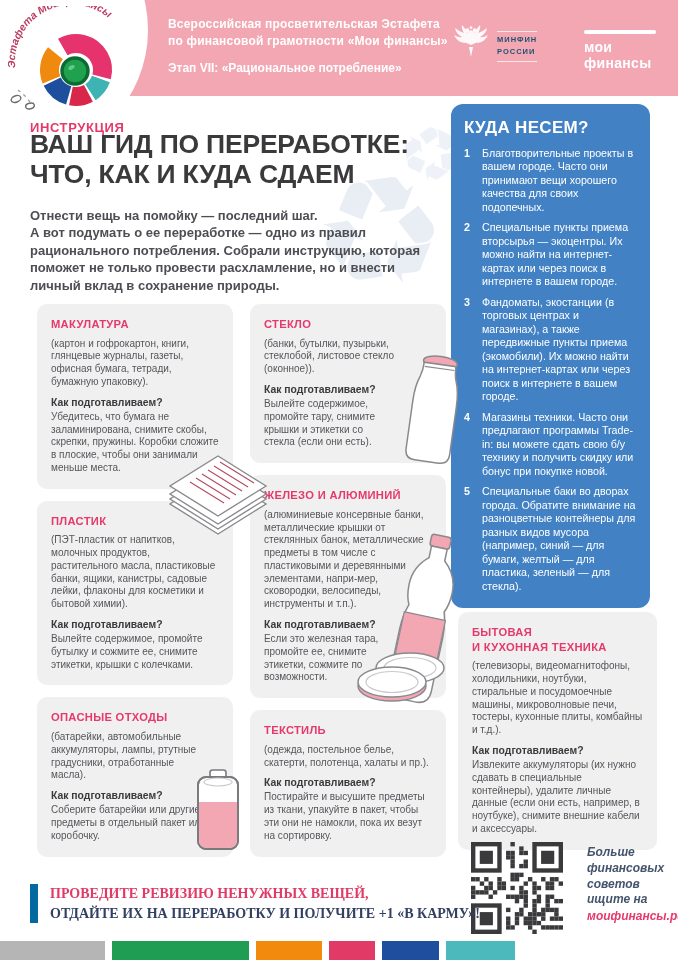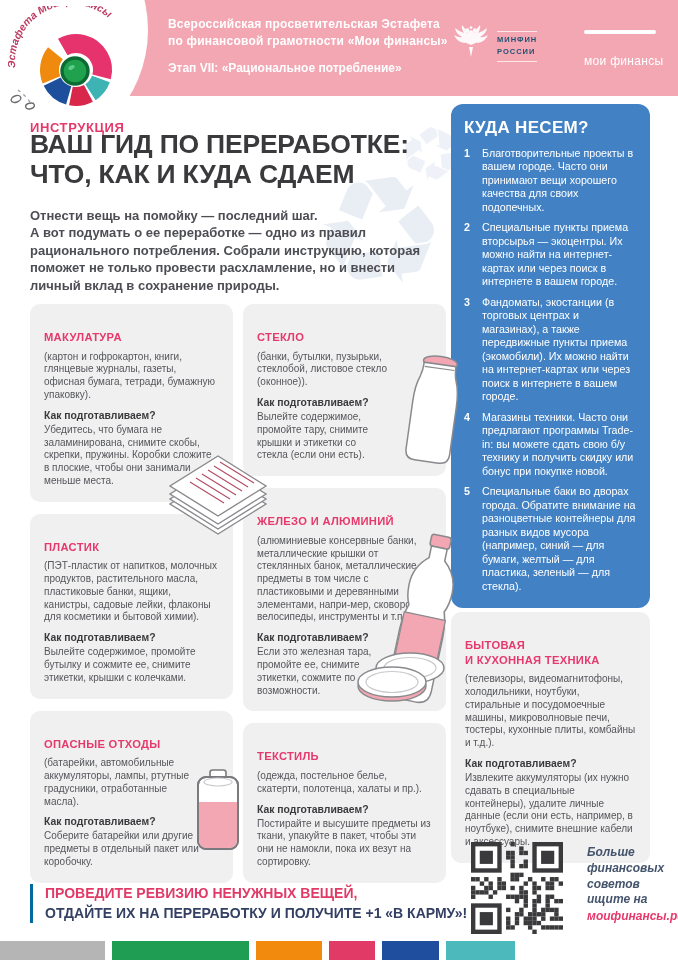--- a/index.html
+++ b/index.html
@@ -13,34 +13,34 @@
   .logo-wrap { position:absolute; left:8px; top:6px; width:124px; height:108px; }
   .header-text { position:absolute; left:168px; top:16px; color:#fff; }
   .header-line { font-size:12px; line-height:1.42; font-weight:600; letter-spacing:.2px; }
   .stage-line { margin-top:11px; font-size:12px; font-weight:600; }
   .stage-line b { font-weight:bold; }
   .minfin { position:absolute; left:452px; top:24px; display:flex; align-items:flex-end; gap:7px; color:#0c4a6e; }
   .minfin-text { font-size:7.5px; letter-spacing:1px; line-height:1.7; font-weight:bold; opacity:.92;
                  border-top:1px solid rgba(255,255,255,.8); border-bottom:1px solid rgba(255,255,255,.8); padding:2px 0; }
   .mf-brand { position:absolute; left:584px; top:30px; color:#fff; }
   .mf-rule { width:72px; height:3.5px; background:#fff; border-radius:2px; }
-  .mf-name { margin-top:20px; font-size:12px; font-weight:normal; letter-spacing:.3px; }
+  .mf-name { margin-top:5px; font-size:14px; font-weight:bold; letter-spacing:.3px; }
 
   
   .kicker { position:absolute; left:30px; top:120px; font-size:13px; font-weight:bold; color:#e6396b; letter-spacing:.6px; z-index:2; }
   .big-title { position:absolute; left:30px; top:130px; font-size:26.5px; line-height:1.13; font-weight:bold; color:#3a3a3d; letter-spacing:-.2px; z-index:2; }
   .intro-par { position:absolute; left:30px; top:207px; width:408px; font-size:13px; line-height:1.34; font-weight:600; color:#4d4e53; white-space:pre-line; z-index:2; }
   .watermark { position:absolute; color:#e9eef5; z-index:0; line-height:1; user-select:none; }
   .wm1 { left:312px; top:158px; font-size:150px; transform:rotate(-8deg); }
   .wm2 { left:398px; top:118px; font-size:72px; color:#eef2f8; transform:rotate(24deg); }
 
   
   .columns { position:absolute; left:30px; top:304px; width:416px; display:flex; gap:10px; z-index:1; }
   .col { flex:1; display:flex; flex-direction:column; gap:12px; }
-  .card { background:#f0f0f1; border-radius:10px; padding:26px 14px 14px; }
+  .card { background:#f0f0f1; border-radius:10px; padding:13px 14px 14px;margin-left:7px; }
   .card-title { font-size:11.2px; font-weight:bold; color:#e6396b; letter-spacing:.3px; margin-bottom:6px; white-space:pre-line; line-height:1.3; }
   .card-desc { font-size:10px; line-height:1.28; color:#55565a; }
   .how-label { margin-top:8px; margin-bottom:3px; font-size:10.4px; font-weight:bold; color:#3a3a3d; }
   .how-text { font-size:10px; line-height:1.28; color:#55565a; }
 
   
   .blue-box { position:absolute; left:451px; top:104px; width:199px; background:#4181c4; border-radius:12px; padding:14px 13px 15px; color:#fff; z-index:1; }
   .blue-title { font-size:17px; font-weight:bold; letter-spacing:.3px; margin-bottom:9px; }
   .blue-item { display:flex; gap:7px; margin-bottom:7px; }
   .blue-item:last-child { margin-bottom:0; }
@@ -48,21 +48,21 @@
   .blue-text { font-size:10.7px; line-height:1.26; }
 
   .appliances { position:absolute; left:451px; top:612px; width:199px; z-index:1; }
 
   .qr-row { position:absolute; left:471px; top:842px; width:200px; display:flex; gap:24px; z-index:1; }
   .qr-box { width:92px; height:92px; flex:none; }
   .qr-caption { font-size:12px; font-style:italic; color:#44546c; line-height:1.32; white-space:pre-line; padding-top:3px; font-weight:600; }
   .qr-link { display:block; font-size:12px; font-style:italic; font-weight:bold; color:#e6396b; margin-top:1px; }
 
   
-  .cta { position:absolute; left:30px; top:884px; border-left:3px solid #0369a1; padding-left:12px; z-index:1; }
+  .cta { position:absolute; left:30px; top:884px; border-left:8px solid #0369a1; padding-left:12px; z-index:1;font-family:Liberation Serif, serif; }
   .cta-line1 { font-size:14px; font-weight:bold; color:#e23a67; line-height:1.4; }
   .cta-line2 { font-size:14px; font-weight:bold; color:#333f63; line-height:1.4; }
   .stripes { position:absolute; left:0; top:941px; width:678px; height:19px; display:flex; gap:7px; }
   .stripes div { height:19px; }
 
   .ill { position:absolute; z-index:3; }
   svg text { font-family:"Liberation Sans", sans-serif; }
 </style>
 </head>
 <body>

